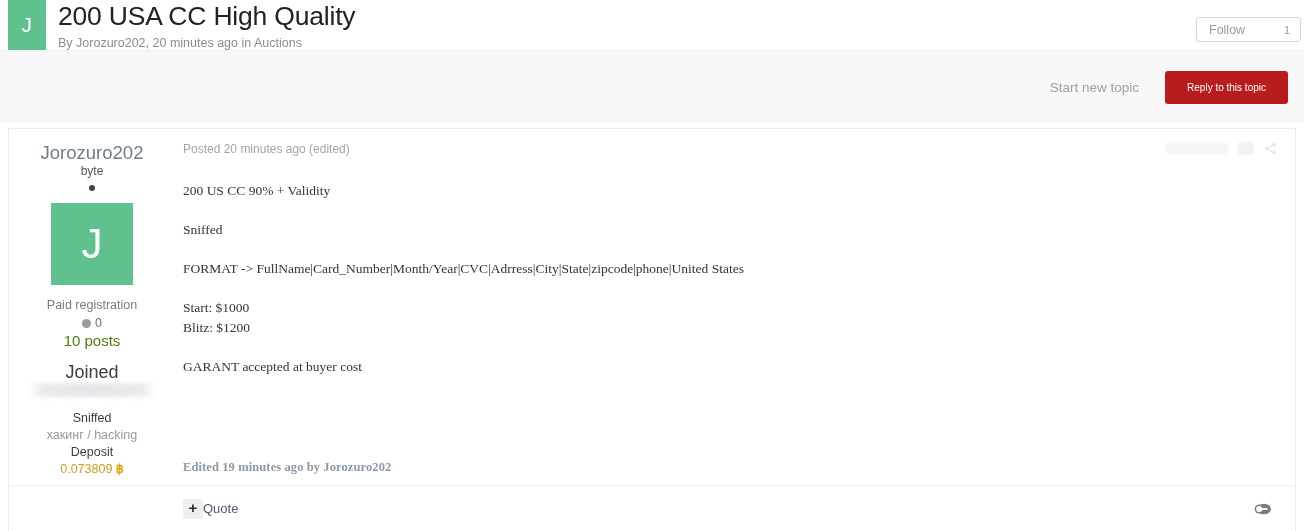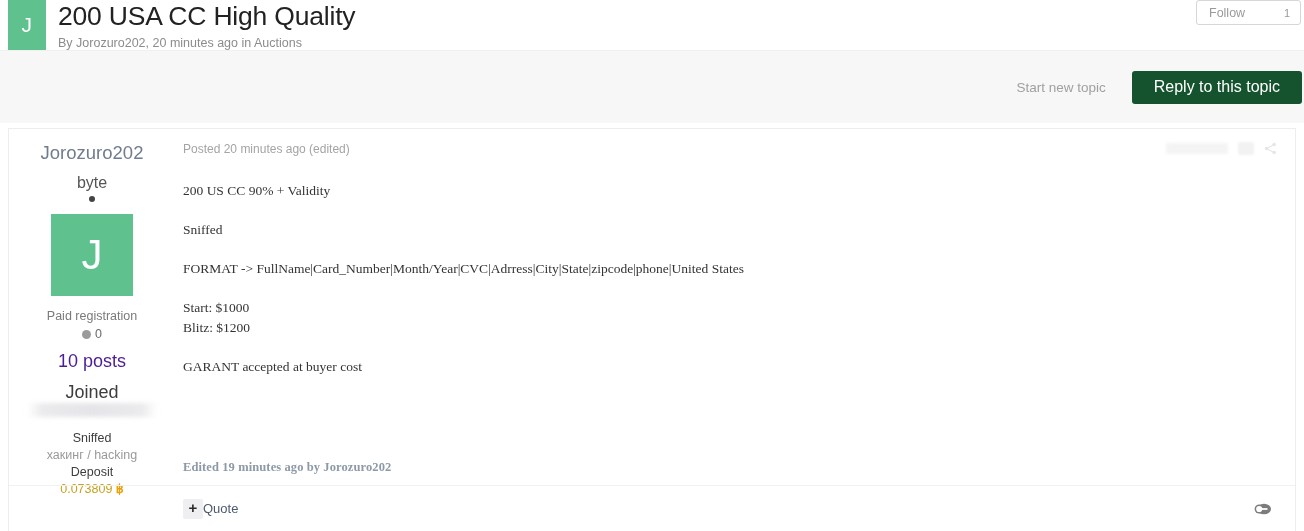--- a/index.html
+++ b/index.html
@@ -52,21 +52,21 @@
     margin-top: 3px;
   }
   .topic-byline .byline-link {
     color: #8c8c8c;
     text-decoration: none;
   }
 
   .follow-btn {
     position: absolute;
     right: 3px;
-    top: 0;
+    top: 17px;
     height: 25px;
     min-width: 105px;
     border: 1px solid #d6d6d6;
     border-radius: 3px;
     background: #ffffff;
     display: flex;
     align-items: center;
     justify-content: space-between;
     padding: 0 10px 0 12px;
     font-size: 12.5px;
@@ -81,33 +81,33 @@
 
   
   .toolbar {
     position: relative;
     height: 73px;
     background: #f7f7f8;
     border-top: 1px solid #f0f0f1;
     display: flex;
     align-items: center;
     justify-content: flex-end;
-    padding-right: 2px;
+    padding-right: 16px;
   }
   .start-topic-link {
     font-size: 13.5px;
     color: #a0a0a0;
     text-decoration: none;
     margin-right: 26px;
     cursor: pointer;
   }
   .reply-btn {
-    background: #14532d;
+    background: #b91c1c;
     color: #ffffff;
-    font-size: 16px;
+    font-size: 10px;
     border: none;
     border-radius: 3px;
     height: 33px;
     padding: 0 22px;
     cursor: pointer;
     font-family: "Liberation Sans", sans-serif;
   }
 
   
   .post-wrap {
@@ -128,23 +128,23 @@
     text-align: center;
     position: relative;
   }
   .author-name {
     font-size: 18.5px;
     color: #6f7d8c;
     line-height: 23px;
     font-weight: 400;
   }
   .author-rank {
-    font-size: 16px;
+    font-size: 12px;
     color: #555555;
-    margin-top: 11px;
+    margin-top: 0;
     line-height: 15px;
   }
   .rank-pips {
     margin-top: 2px;
     line-height: 10px;
   }
   .pip {
     display: inline-block;
     width: 6px;
     height: 6px;
@@ -179,24 +179,24 @@
     gap: 4px;
   }
   .rep-dot {
     display: inline-block;
     width: 9px;
     height: 9px;
     border-radius: 50%;
     background: #9b9b9b;
   }
   .post-count {
-    font-size: 18px;
-    color: #4c1d95;
-    line-height: 16px;
-    margin-top: 11px;
+    font-size: 15px;
+    color: #4d7c0f;
+    line-height: 16px;
+    margin-top: 2px;
   }
   .joined-label {
     font-size: 18px;
     color: #3d3d3d;
     line-height: 16px;
     margin-top: 15px;
   }
   .joined-value {
     height: 14px;
     margin: 3px auto 0 auto;

